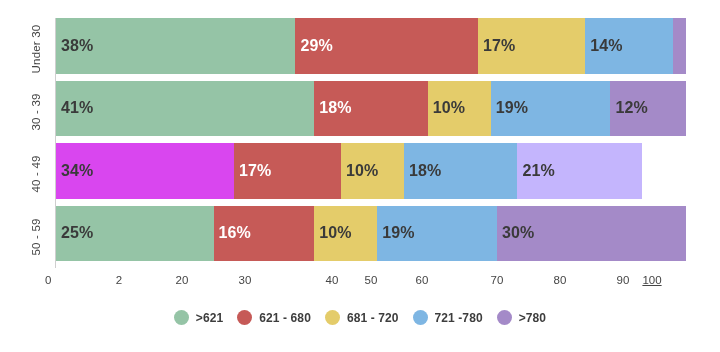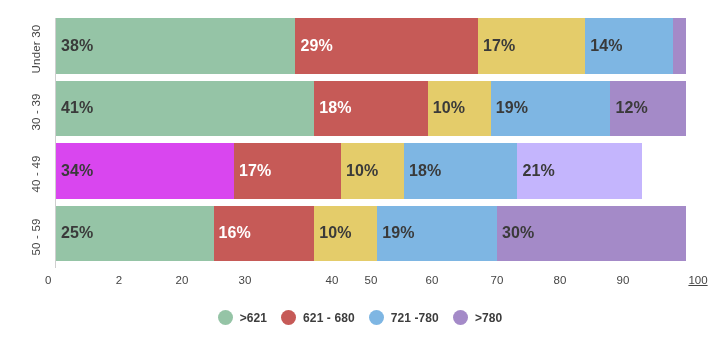--- a/index.html
+++ b/index.html
@@ -255,37 +255,41 @@
 
   </div>
 
   <div class="x-axis">
       <div class="x-tick zero">0</div>
       <div class="x-tick" style="left: 63px;">2</div>
       <div class="x-tick" style="left: 126px;">20</div>
       <div class="x-tick" style="left: 189px;">30</div>
       <div class="x-tick" style="left: 252px; margin-left: 24px;">40</div>
       <div class="x-tick" style="left: 315px;">50</div>
-      <div class="x-tick" style="left: 376px; text-align: right;">60</div>
+      <div class="x-tick" style="left: 366px; text-align: right;">60</div>
       <div class="x-tick" style="left: 441px;">70</div>
       <div class="x-tick" style="left: 504px;">80</div>
       <div class="x-tick" style="left: 567px;">90</div>
-      <div class="x-tick" style="left: 642px; text-decoration: underline;">100</div>
+      <div class="x-tick" style="left: 596px; text-decoration: underline;">100</div>
     </div>
 
   <div class="legend">
       <div class="legend-item">
         <span class="legend-swatch" style="background: rgb(149, 196, 166);"></span>
         <span class="legend-text">&gt;621</span>
       </div>
       <div class="legend-item">
         <span class="legend-swatch" style="background: rgb(198, 90, 87);"></span>
         <span class="legend-text">621 - 680</span>
       </div>
       <div class="legend-item">
+        <span class="legend-swatch" style="background: rgb(228, 204, 106);"></span>
+        <span class="legend-text">681 - 720</span>
+      </div>
+      <div class="legend-item">
         <span class="legend-swatch" style="background: rgb(126, 182, 227);"></span>
         <span class="legend-text">721 -780</span>
       </div>
       <div class="legend-item">
         <span class="legend-swatch" style="background: rgb(164, 138, 200);"></span>
         <span class="legend-text">&gt;780</span>
       </div>
     </div>
 
 </div>

